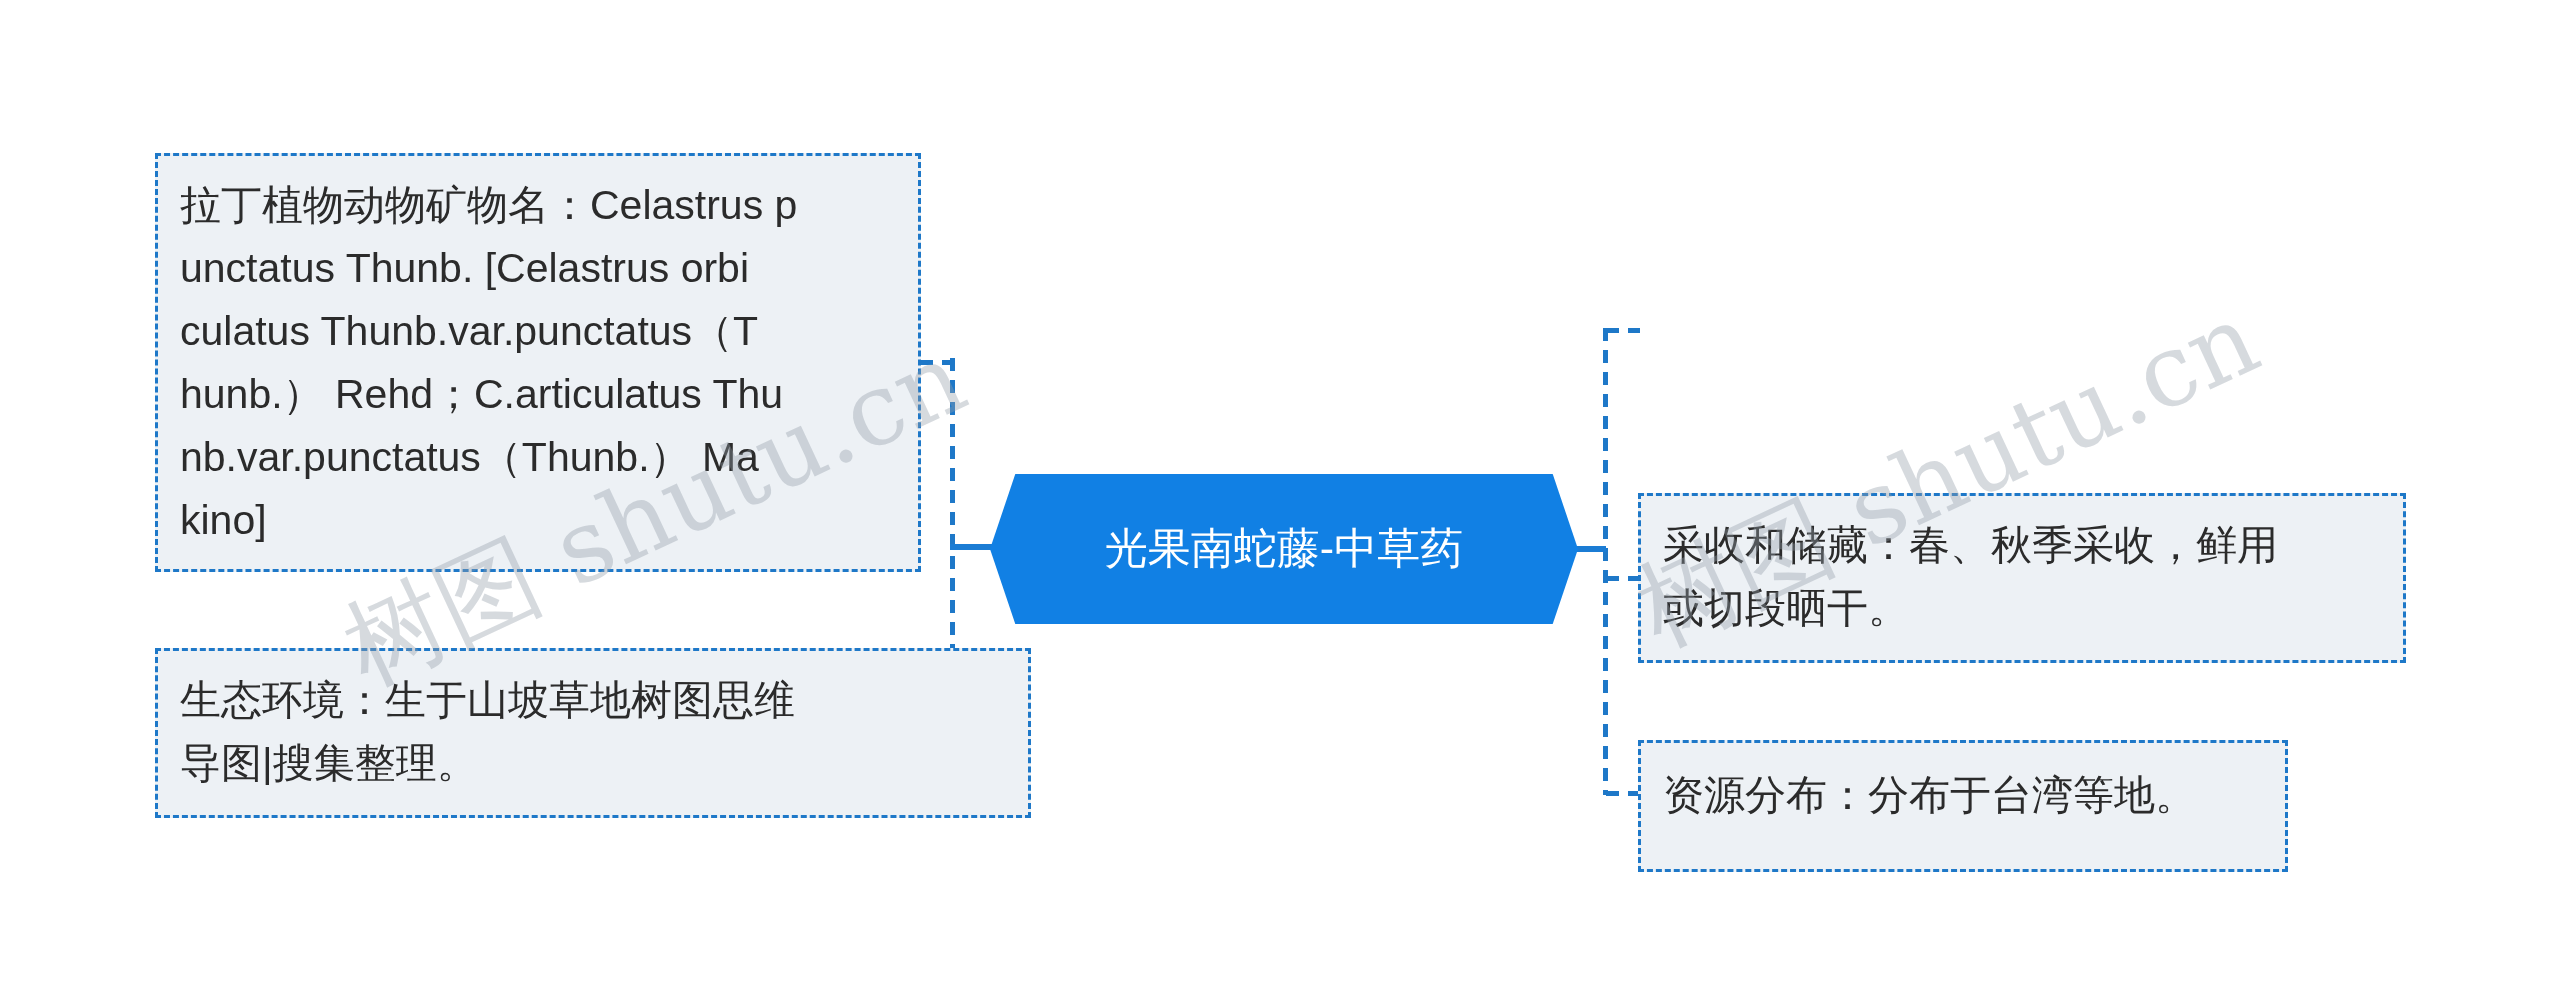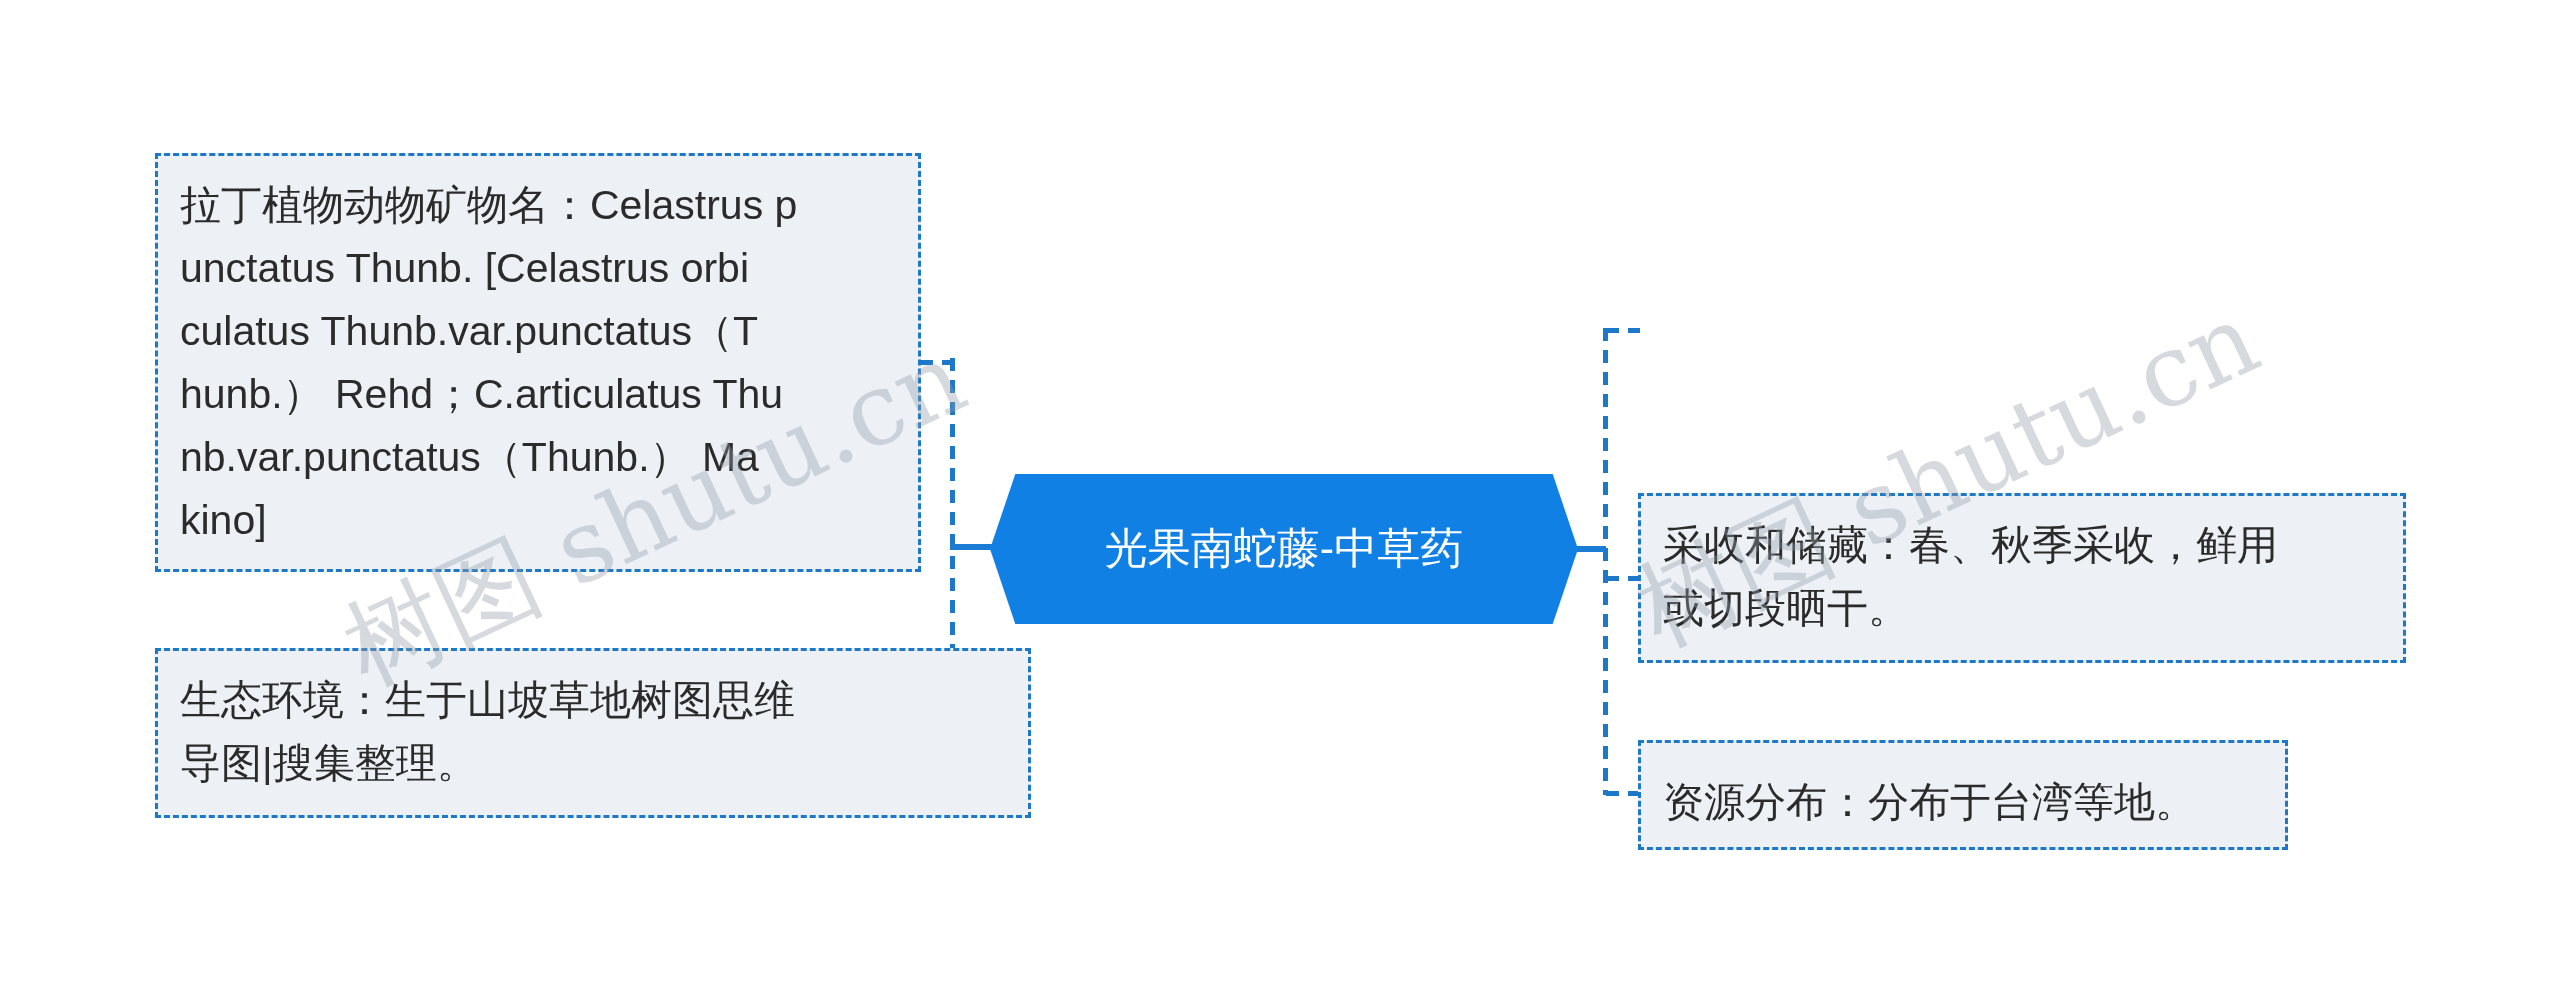--- a/index.html
+++ b/index.html
@@ -21,21 +21,21 @@
     font-size:41px;
     line-height:63px;
     padding:18px 22px;
     white-space:pre-line;
     letter-spacing:0;
   }
   #box-latin   {left:155px; top:153px; width:766px; height:419px;}
   #box-ecology {left:155px; top:648px; width:876px; height:170px;}
   #box-source  {left:1638px;top:247px; width:768px; height:170px;}
   #box-harvest {left:1638px;top:493px; width:768px; height:170px;}
-  #box-distrib {left:1638px;top:740px; width:650px; height:110px; padding-top:28px;}
+  #box-distrib {left:1638px;top:740px; width:650px; height:132px; padding-top:21px;}
 
   
   #central-node{
     position:absolute;
     left:990px; top:474px;
     width:588px; height:150px;
     background:#1180e4;
     clip-path:polygon(0 50%, 4.3% 0, 95.7% 0, 100% 50%, 95.7% 100%, 4.3% 100%);
     display:flex;align-items:center;justify-content:center;
     color:#ffffff;

